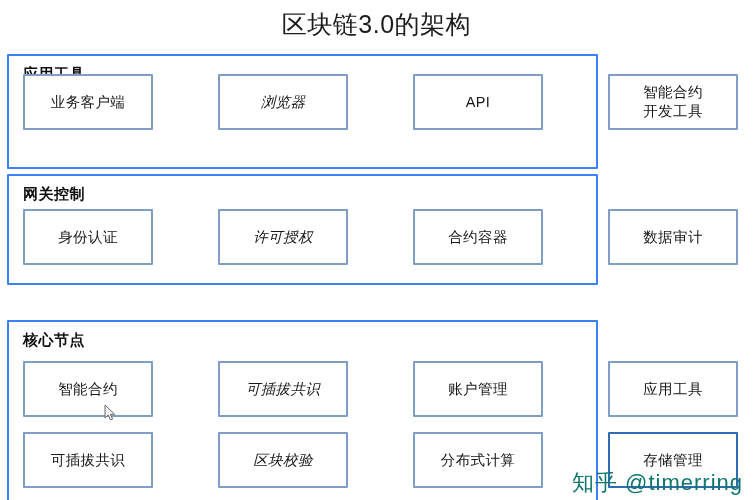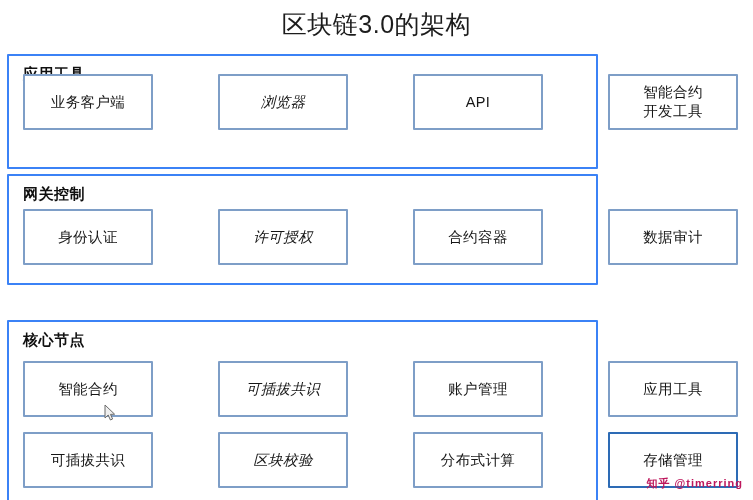--- a/index.html
+++ b/index.html
@@ -100,28 +100,27 @@
   .node.col-3 { left: 599px; }
 
   .node.highlighted {
     border: 2px solid #2d6bb5;
   }
 
   .watermark {
     position: absolute;
     right: 10px;
     bottom: 6px;
-    font-size: 11px;
+    font-size: 22px;
     line-height: 22px;
-    color: #be185d;
+    color: #0f766e;
     letter-spacing: 1px;
     white-space: nowrap;
     pointer-events: none;
     user-select: none;
-    font-weight: bold;
   }
 
   .cursor {
     position: absolute;
     left: 104px;
     top: 404px;
     width: 12px;
     height: 18px;
     pointer-events: none;
   }

